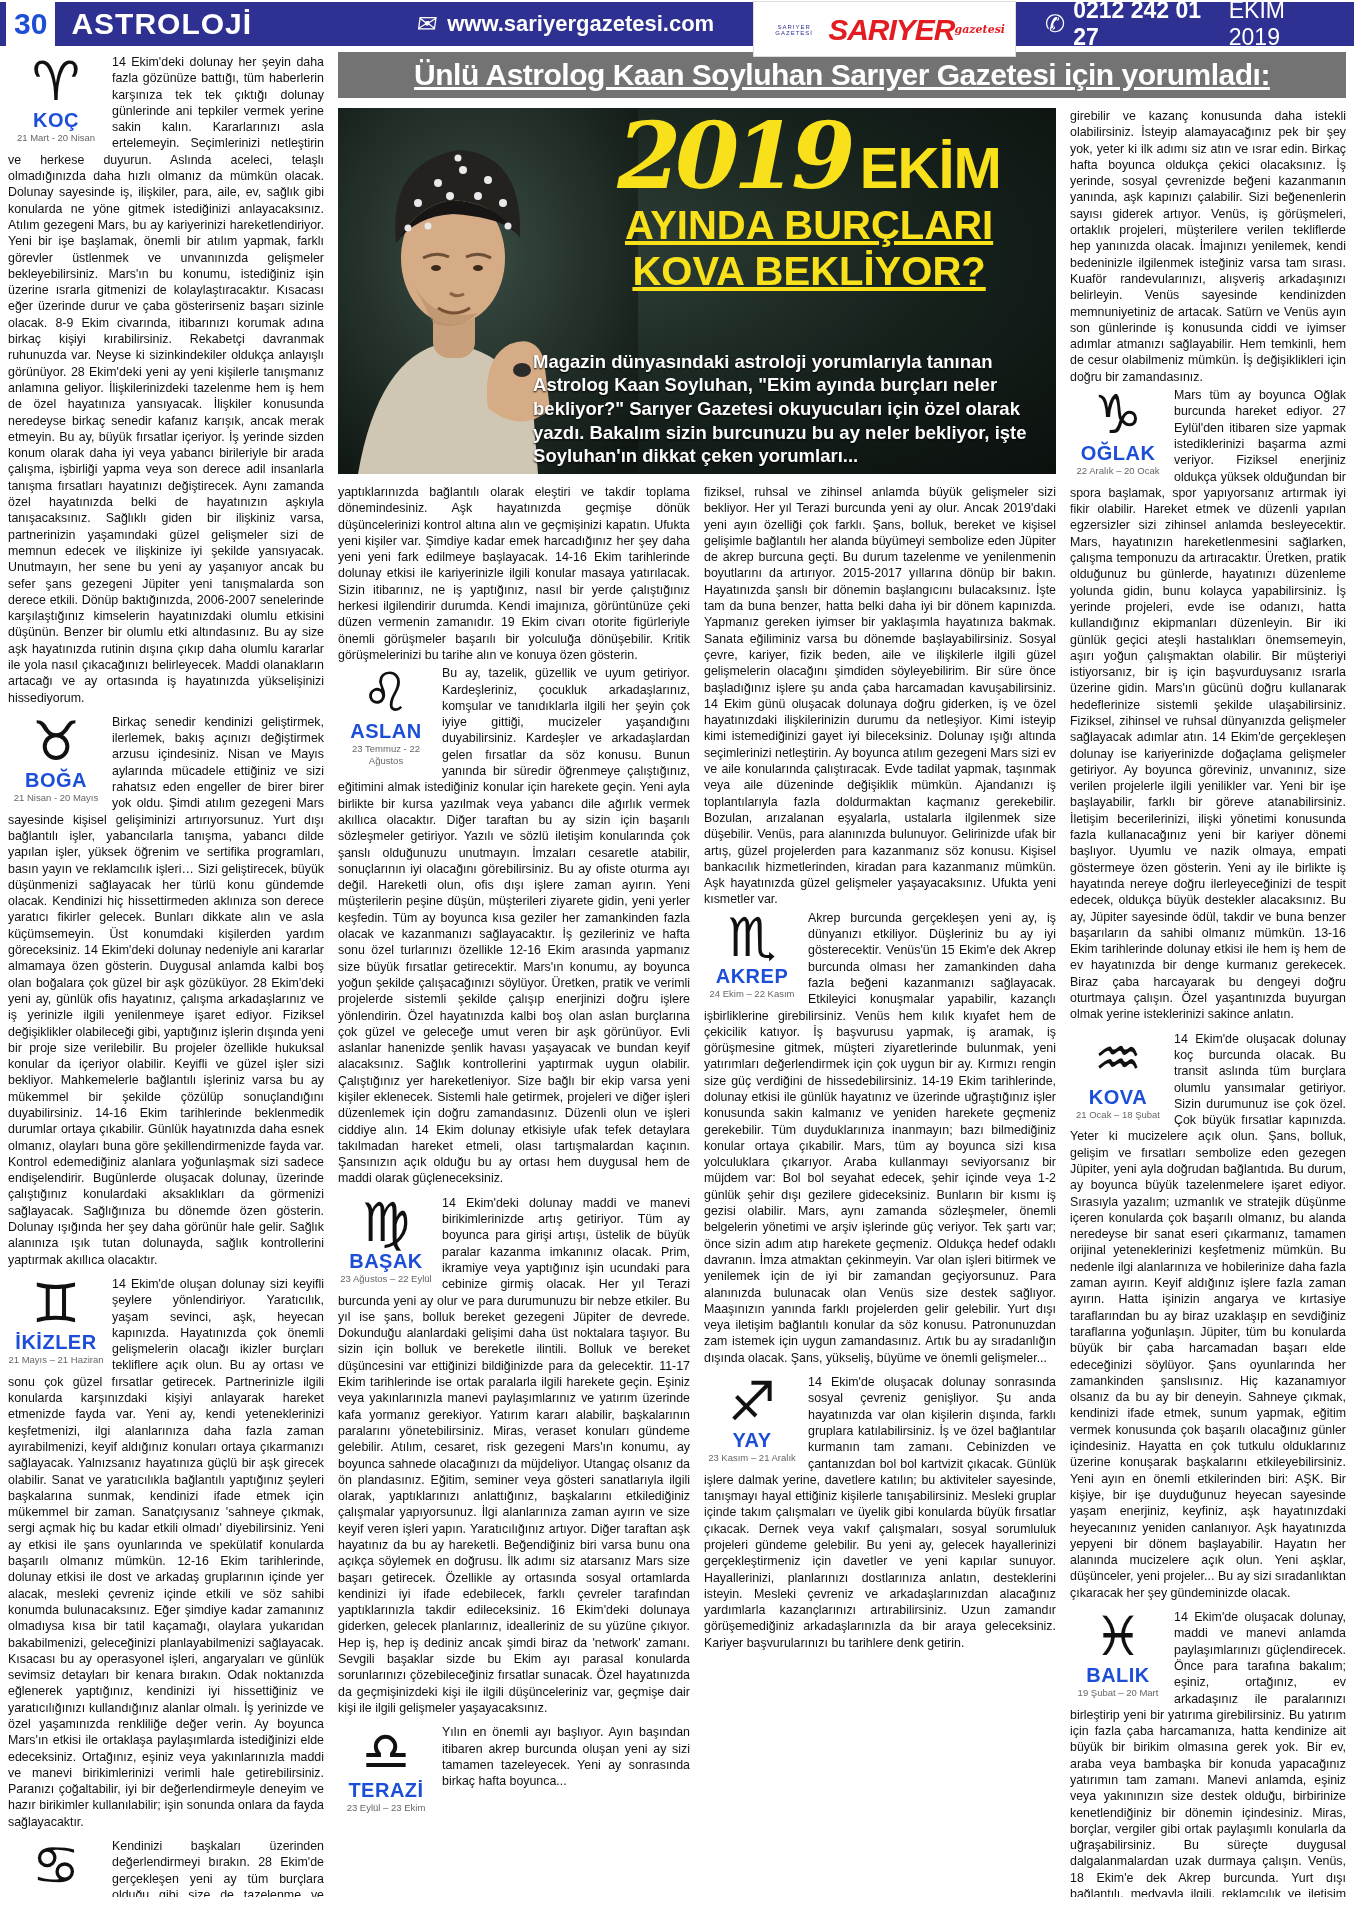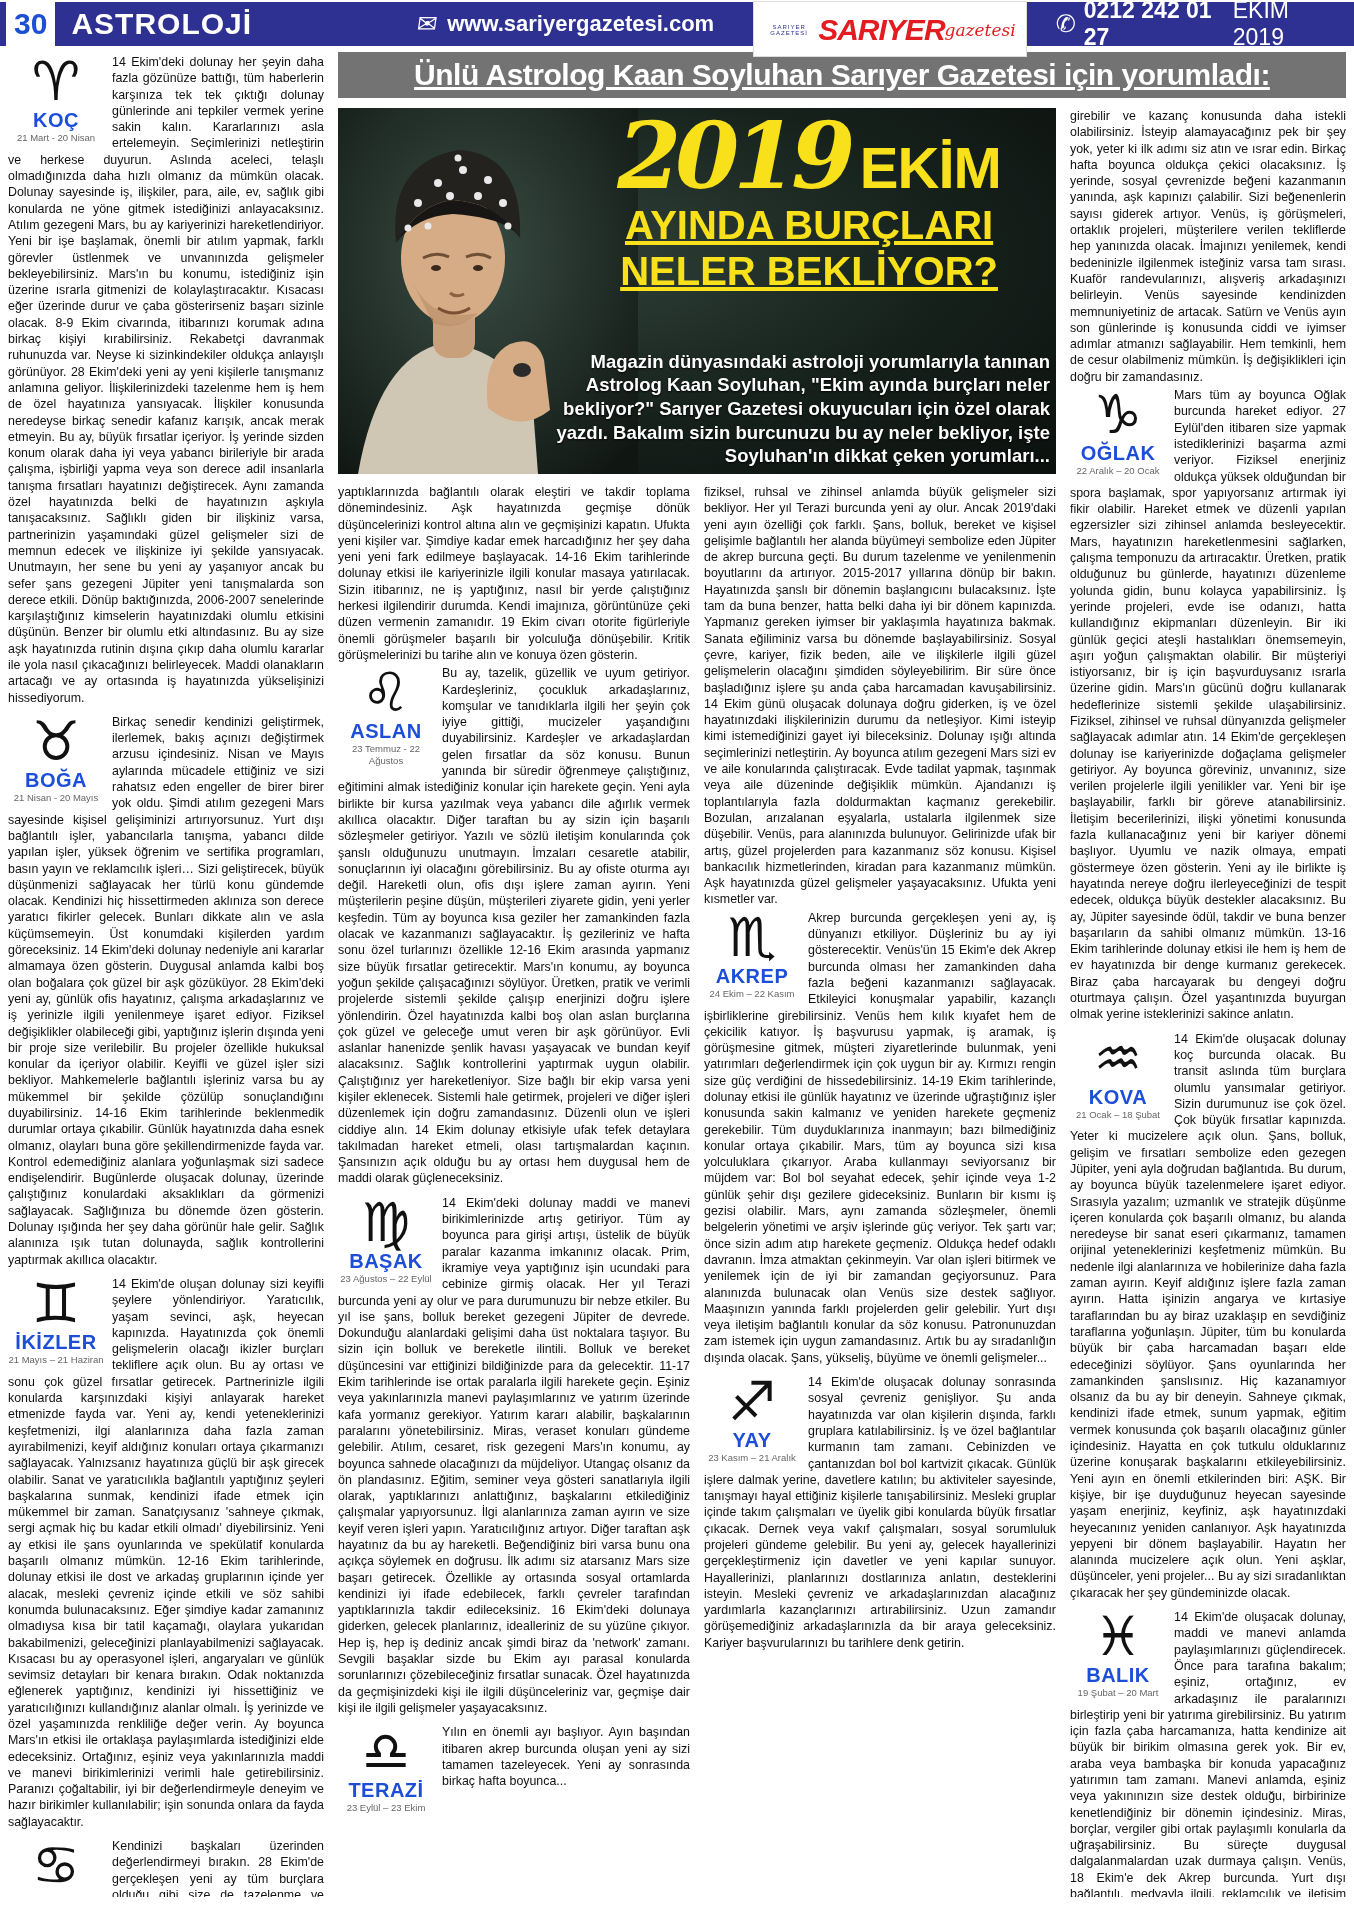--- a/index.html
+++ b/index.html
@@ -9,38 +9,38 @@
   .topbar{height:44px;background:#2e3192;display:flex;align-items:center;position:relative;margin:2px 0 6px 0;}
   .pageno-wrap{display:flex;align-items:stretch;height:100%;}
   .pageno{background:#fff;color:#1d4ed8;font-weight:bold;font-size:30px;padding:0 8px;display:flex;align-items:center;margin:0 0 0 6px;}
   .section-title{color:#fff;font-weight:bold;font-size:30px;letter-spacing:1px;margin-left:16px;}
   .web-wrap{display:flex;align-items:center;margin-left:165px;color:#fff;font-size:22px;font-weight:bold;}
   .mail-icon{font-size:24px;margin-right:10px;transform:skewX(-8deg);}
   .logo-box{background:#fff;padding:2px 10px 0 6px;height:52px;margin-left:40px;margin-top:10px;
             display:flex;flex-direction:row;align-items:center;box-shadow:0 0 0 1px #ddd;z-index:2;text-align:center;}
   .logo-top{font-size:6px;color:#2e3192;letter-spacing:1px;line-height:6px;}
   .logo-main{color:#e21c21;font-weight:bold;font-style:italic;font-size:30px;line-height:28px;letter-spacing:-1px;font-family:"Liberation Sans",sans-serif;}
-  .logo-sub{color:#e21c21;font-family:"DejaVu Serif",serif;font-style:italic;font-size:17px;line-height:10px;}
+  .logo-sub{color:#e21c21;font-family:"DejaVu Serif",serif;font-style:italic;font-size:11px;line-height:10px;font-weight:bold;}
   .phone-wrap{display:flex;align-items:center;margin-left:30px;color:#fff;font-size:23px;font-weight:bold;}
   .phone-icon{font-size:24px;margin-right:8px;}
   .issue{color:#fff;font-size:23px;margin-left:auto;margin-right:14px;font-weight:normal;}
   
   .grid{display:grid;grid-template-columns:316px 1fr 1fr 276px;grid-template-rows:46px 366px auto;
         gap:10px 14px;padding:0 8px;height:1845px;
         grid-template-areas:"c1 banner banner banner" "c1 photo photo c4" "c1 c2 c3 c4";}
   .banner{grid-area:banner;background:#737373;display:flex;align-items:center;justify-content:center;}
   .banner span{color:#fff;font-weight:bold;font-size:30px;text-decoration:underline;letter-spacing:-0.5px;white-space:nowrap;}
   
   .photo{grid-area:photo;position:relative;background:radial-gradient(ellipse at 30% 40%, #31433a 0%, #16211c 55%, #0b100d 100%);overflow:hidden;padding-left:36px;}
   .photo svg{position:absolute;left:0;top:0;height:100%;}
   .ph-title{position:absolute;right:10px;top:2px;width:66%;text-align:center;line-height:1;}
   .ph-year{font-family:"DejaVu Serif",serif;font-style:italic;font-weight:bold;font-size:92px;color:#f8e11a;letter-spacing:-6px;}
   .ph-ekim{font-weight:bold;font-size:58px;color:#f8e11a;letter-spacing:-1px;margin-left:6px;}
   .ph-l2,.ph-l3{font-weight:bold;font-size:40px;color:#f8e11a;letter-spacing:0;line-height:1.15;text-decoration:underline;}
-  .ph-intro{position:absolute;right:6px;bottom:6px;width:72%;color:#fff;font-weight:bold;font-size:18.5px;line-height:1.28;text-align:right;text-shadow:0 1px 2px #000;}
+  .ph-intro{position:absolute;right:6px;bottom:6px;width:72%;color:#fff;font-weight:bold;font-size:18.5px;line-height:1.28;text-align:left;text-shadow:0 1px 2px #000;}
   
   .col{overflow:hidden;font-size:12.4px;line-height:16.3px;text-align:justify;}
   .col[data-col="c1"]{grid-area:c1;}
   .col[data-col="c2"]{grid-area:c2;}
   .col[data-col="c3"]{grid-area:c3;}
   .col[data-col="c4"]{grid-area:c4;}
   .col p{margin:0 0 2px 0;}
   .sign-block{margin:2px 0 6px 0;}
   .sign-block::after{content:"";display:block;clear:both;}
   .sign-head{float:left;width:96px;text-align:center;margin:2px 8px 0 0;}
@@ -124,21 +124,21 @@
 
         <path d="M150 300 q-6 -50 22 -64 q26 -10 34 16 l6 50 q-30 24 -62 -2 Z" fill="#d5ac85"></path>
         <ellipse cx="184" cy="262" rx="9" ry="7" fill="#2b2b2b"></ellipse>
       </svg>
       <div class="ph-title">
         <div>
           <span class="ph-year">2019</span>
           <span class="ph-ekim">EKİM</span>
         </div>
         <div class="ph-l2">AYINDA BURÇLARI</div>
-        <div class="ph-l3">NELER BEKLİYOR?</div>
+        <div class="ph-l3">KOVA BEKLİYOR?</div>
       </div>
       <div class="ph-intro">Magazin dünyasındaki astroloji yorumlarıyla tanınan Astrolog Kaan Soyluhan, "Ekim ayında burçları neler bekliyor?" Sarıyer Gazetesi okuyucuları için özel olarak yazdı. Bakalım sizin burcunuzu bu ay neler bekliyor, işte Soyluhan'ın dikkat çeken yorumları...</div>
     </div>
 
     <div class="col" data-col="c1">
         <div class="sign-block">
           <div class="sign-head">
             <div class="sign-glyph">♈</div>
             <div class="sign-name">KOÇ</div>
             <div class="sign-dates">21 Mart - 20 Nisan</div>

